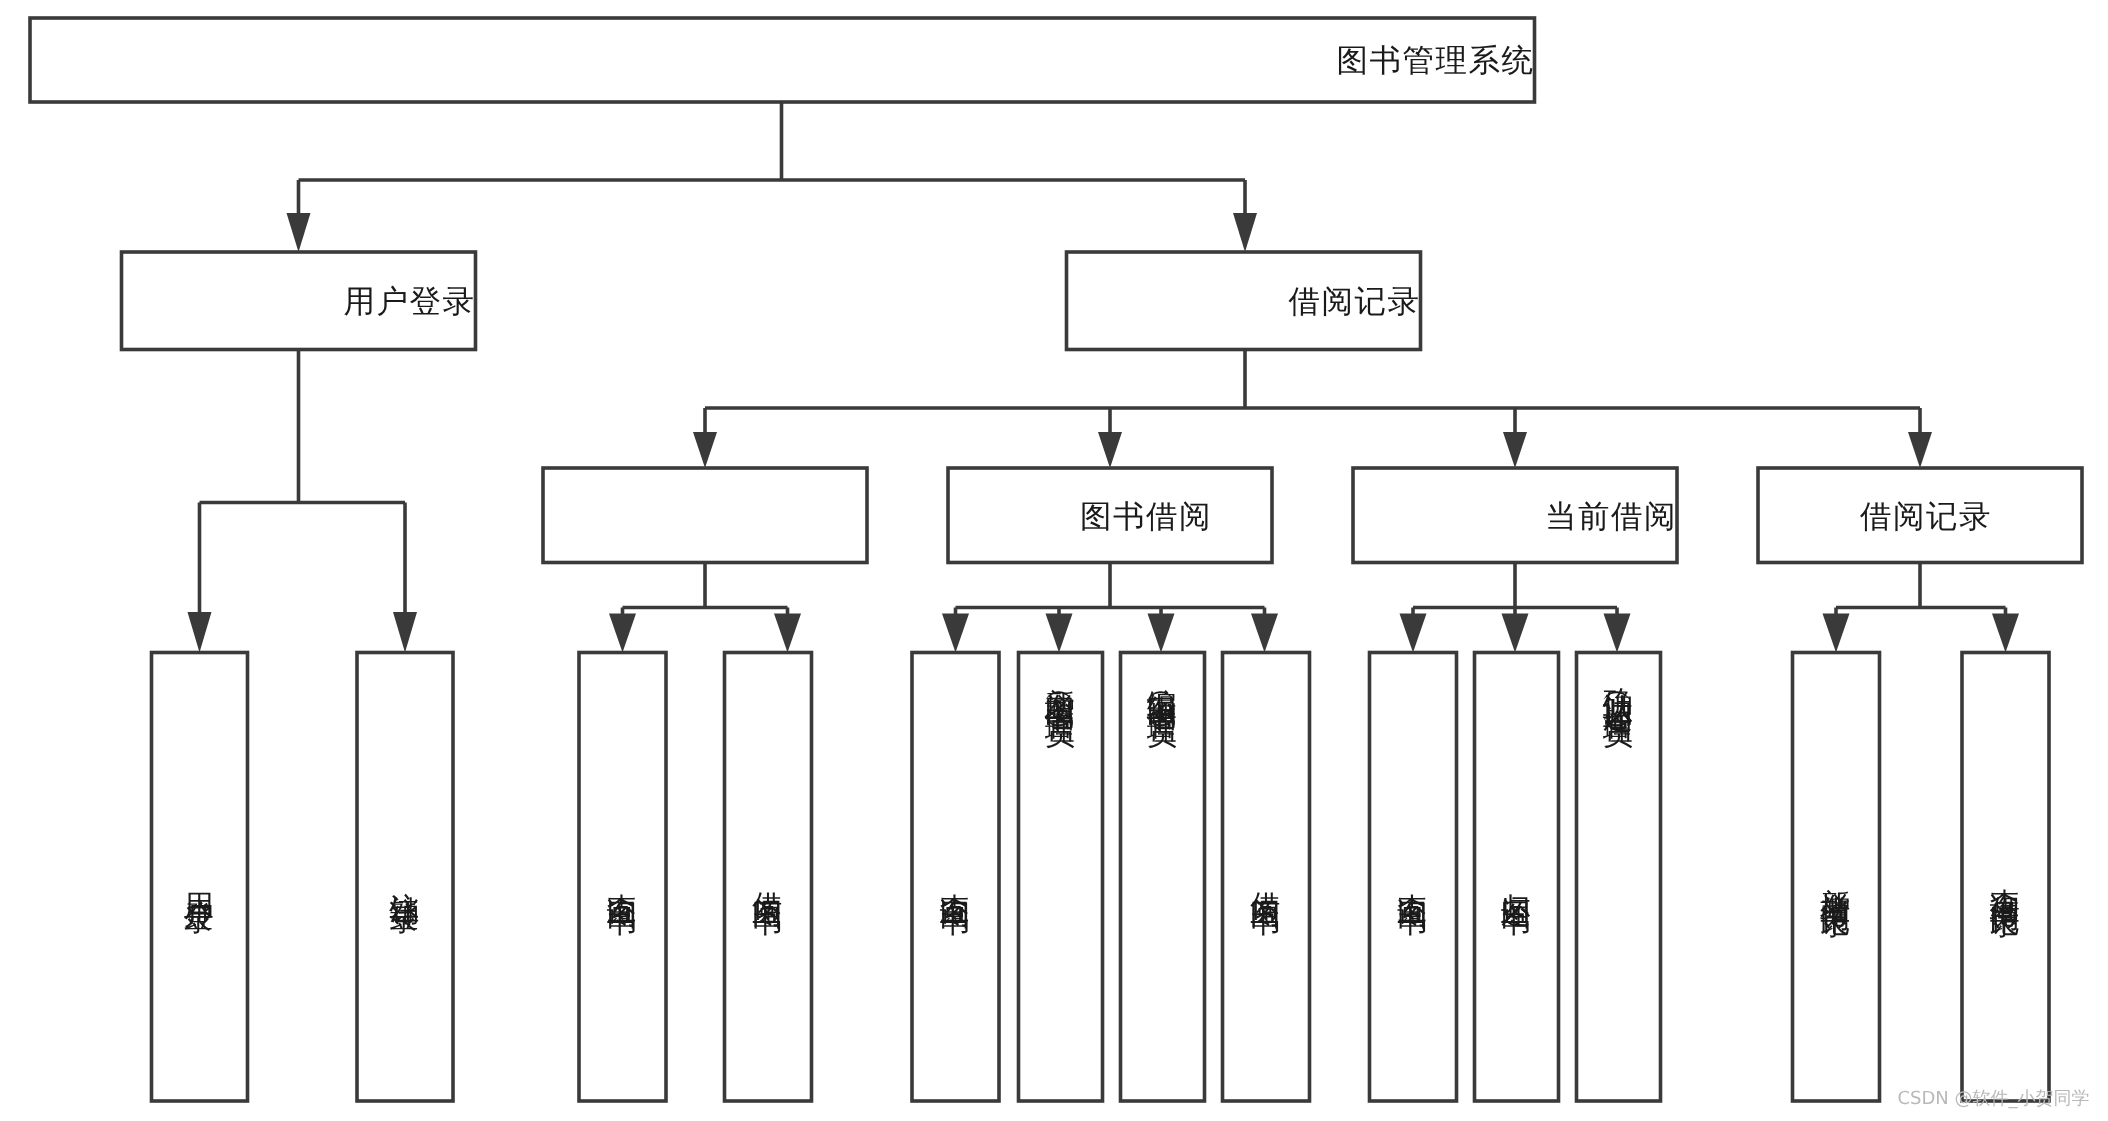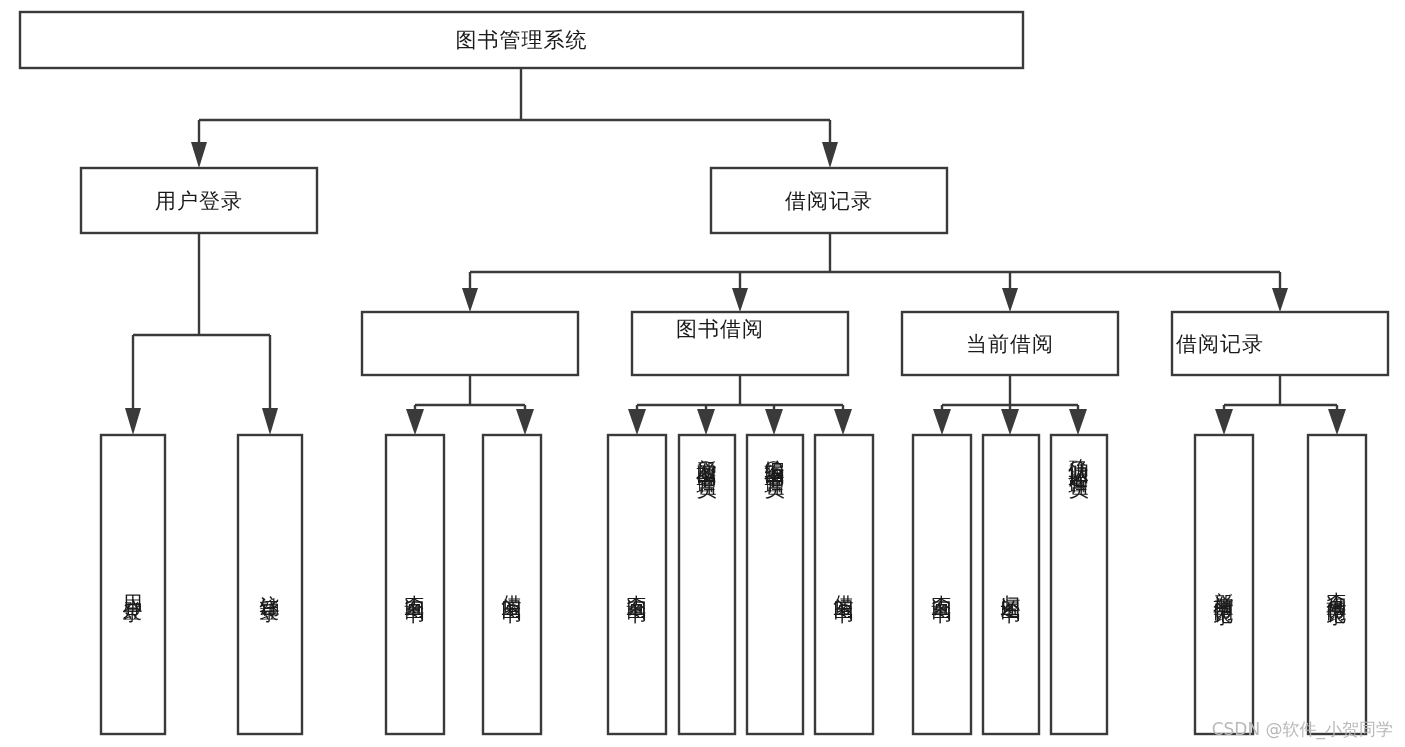--- a/index.html
+++ b/index.html
@@ -57,36 +57,36 @@
     line-height: 1;
     letter-spacing: 3px;
     color: #1a1a1a;
     text-align: center;
     white-space: nowrap;
   }
   .hlabel-wrap {
     position: absolute;
     display: flex;
     align-items: center;
-    justify-content: center;
+    justify-content: flex-end;
     pointer-events: none;
   }
   .hlabel-text {
     font-family: "DejaVu Sans", "Liberation Sans", sans-serif;
     font-size: 21px;
     color: #1a1a1a;
     letter-spacing: 1px;
     white-space: nowrap;
   }
   .watermark {
     position: absolute;
     right: 12px;
     bottom: 6px;
     font-family: "DejaVu Sans", "Liberation Sans", sans-serif;
-    font-size: 17px;
+    font-size: 12px;
     color: #b9b9b9;
     white-space: nowrap;
     pointer-events: none;
   }
 </style>
 </head>
 <body>
 
 <div id="diagram-root">
 
@@ -191,21 +191,21 @@
 
   <div class="hlabel-wrap" style="left:81px; top:168px; width:236px; height:65px;">
     <span class="hlabel-text">用户登录</span>
   </div>
 
   <div class="hlabel-wrap" style="left:711px; top:168px; width:236px; height:65px;">
     <span class="hlabel-text">借阅记录</span>
   </div>
 
 
-  <div class="hlabel-wrap" style="left:632px; top:297px; width:176px; height:63px;">
+  <div class="hlabel-wrap" style="left:632px; top:312px; width:176px; height:63px;">
     <span class="hlabel-text">图书借阅</span>
   </div>
 
   <div class="hlabel-wrap" style="left:902px; top:312px; width:216px; height:63px;">
     <span class="hlabel-text">当前借阅</span>
   </div>
 
   <div class="hlabel-wrap" style="left:1112px; top:312px; width:216px; height:63px;">
     <span class="hlabel-text">借阅记录</span>
   </div>

